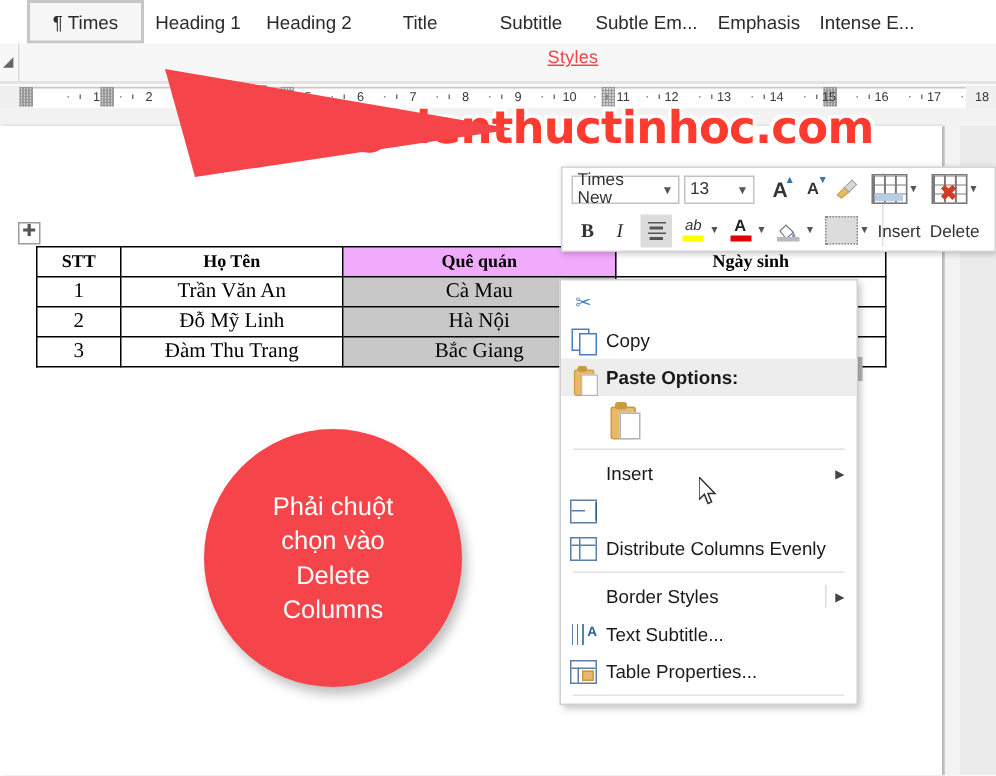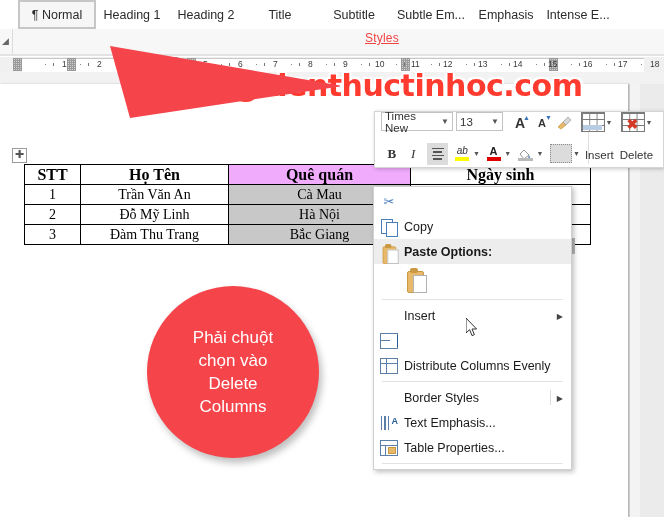--- a/index.html
+++ b/index.html
@@ -167,38 +167,38 @@
   .doc-table td,.doc-table th{
     border:1px solid #000;
     height:19px;
     text-align:center;
     font-size:14px;
     color:#000;
     padding:0 4px;
     box-sizing:border-box;
     line-height:19px;
   }
-  .doc-table th{font-weight:bold;font-size:16px;font-family:Liberation Serif, serif;}
+  .doc-table th{font-weight:bold;font-size:12px;font-family:Liberation Serif, serif;}
   .col-stt{width:56px;}
   .col-name{width:148px;}
   .col-que{width:182px;}
   .col-ngay{width:180px;}
   .sel{background:#c8c8c8;}
   .sel-head{background:#f0abfc;}
 
   
   .mini-toolbar{
     position:absolute;left:374px;top:111px;
     width:288px;height:55px;
     background:#ffffff;
     border:1px solid #d4d4d4;
     box-shadow:1px 1px 4px rgba(0,0,0,.22);
     z-index:60;
   }
-  .mt-row1{position:absolute;left:0;top:0;width:288px;height:28px;display:flex;}
+  .mt-row1{position:absolute;left:0;top:0;width:288px;height:28px;display:flex;align-items:center;}
   .mt-row2{position:absolute;left:0;top:28px;width:288px;height:27px;display:flex;align-items:center;}
   .combo{
     height:19px;border:1px solid #c3c3c3;background:#fff;
     display:flex;align-items:center;justify-content:space-between;
     font-size:11.5px;color:#333;padding:0 3px;box-sizing:border-box;
   }
   .combo .chev{font-size:8px;color:#555;}
   .font-combo{width:72px;margin-left:6px;}
   .size-combo{width:47px;margin-left:3px;}
   .mt-btn{
@@ -329,21 +329,21 @@
     width:12px;height:19px;
   }
 
   
   .menu-scroll{
     position:absolute;left:571px;top:238px;width:4px;height:16px;background:#b8b8b8;z-index:54;
   }
 
   
   .callout{
-    position:absolute;left:147px;top:286px;z-index:70;
+    position:absolute;left:136px;top:286px;z-index:70;
     width:172px;height:172px;
   }
   .callout-circle{
     position:absolute;left:0;top:0;width:172px;height:172px;
     background:#f5444a;border-radius:50%;
     box-shadow:3px 5px 7px rgba(0,0,0,.25);
   }
   .callout-text{
     position:absolute;left:0;top:0;width:172px;height:172px;
     display:flex;flex-direction:column;align-items:center;justify-content:center;
@@ -357,21 +357,21 @@
 </head>
 <body>
 
 <div class="root">
 
   <div class="ribbon">
     <div class="gallery-left-rule"></div>
 
     <div class="gallery-strip">
       <div style="width:18px"></div>
-      <div class="style-item selected" style="width:78px">¶ Normal</div>
+      <div class="style-item selected" style="width:78px">¶ Times</div>
       <div class="style-item" style="width:72px">Heading 1</div>
       <div class="style-item" style="width:76px">Heading 2</div>
       <div class="style-item" style="width:72px">Title</div>
       <div class="style-item" style="width:76px">Subtitle</div>
       <div class="style-item" style="width:78px">Subtle Em...</div>
       <div class="style-item" style="width:72px">Emphasis</div>
       <div class="style-item" style="width:72px">Intense E...</div>
     </div>
 
     <div class="styles-label-row"></div>
@@ -639,21 +639,21 @@
       <span class="ctx-arrow">▶</span>
     </div>
 
     <div class="ctx-item">
       <div class="ctx-ico">
         <div class="td-ico">
             <div class="td-bars"></div>
             <span class="td-A">A</span>
           </div>
       </div>
-      <span class="ctx-label">Text Emphasis...</span>
+      <span class="ctx-label">Text Subtitle...</span>
     </div>
 
     <div class="ctx-item">
       <div class="ctx-ico">
         <div class="tp-ico">
             <div class="tp-dot"></div>
           </div>
       </div>
       <span class="ctx-label">Table Properties...</span>
     </div>

